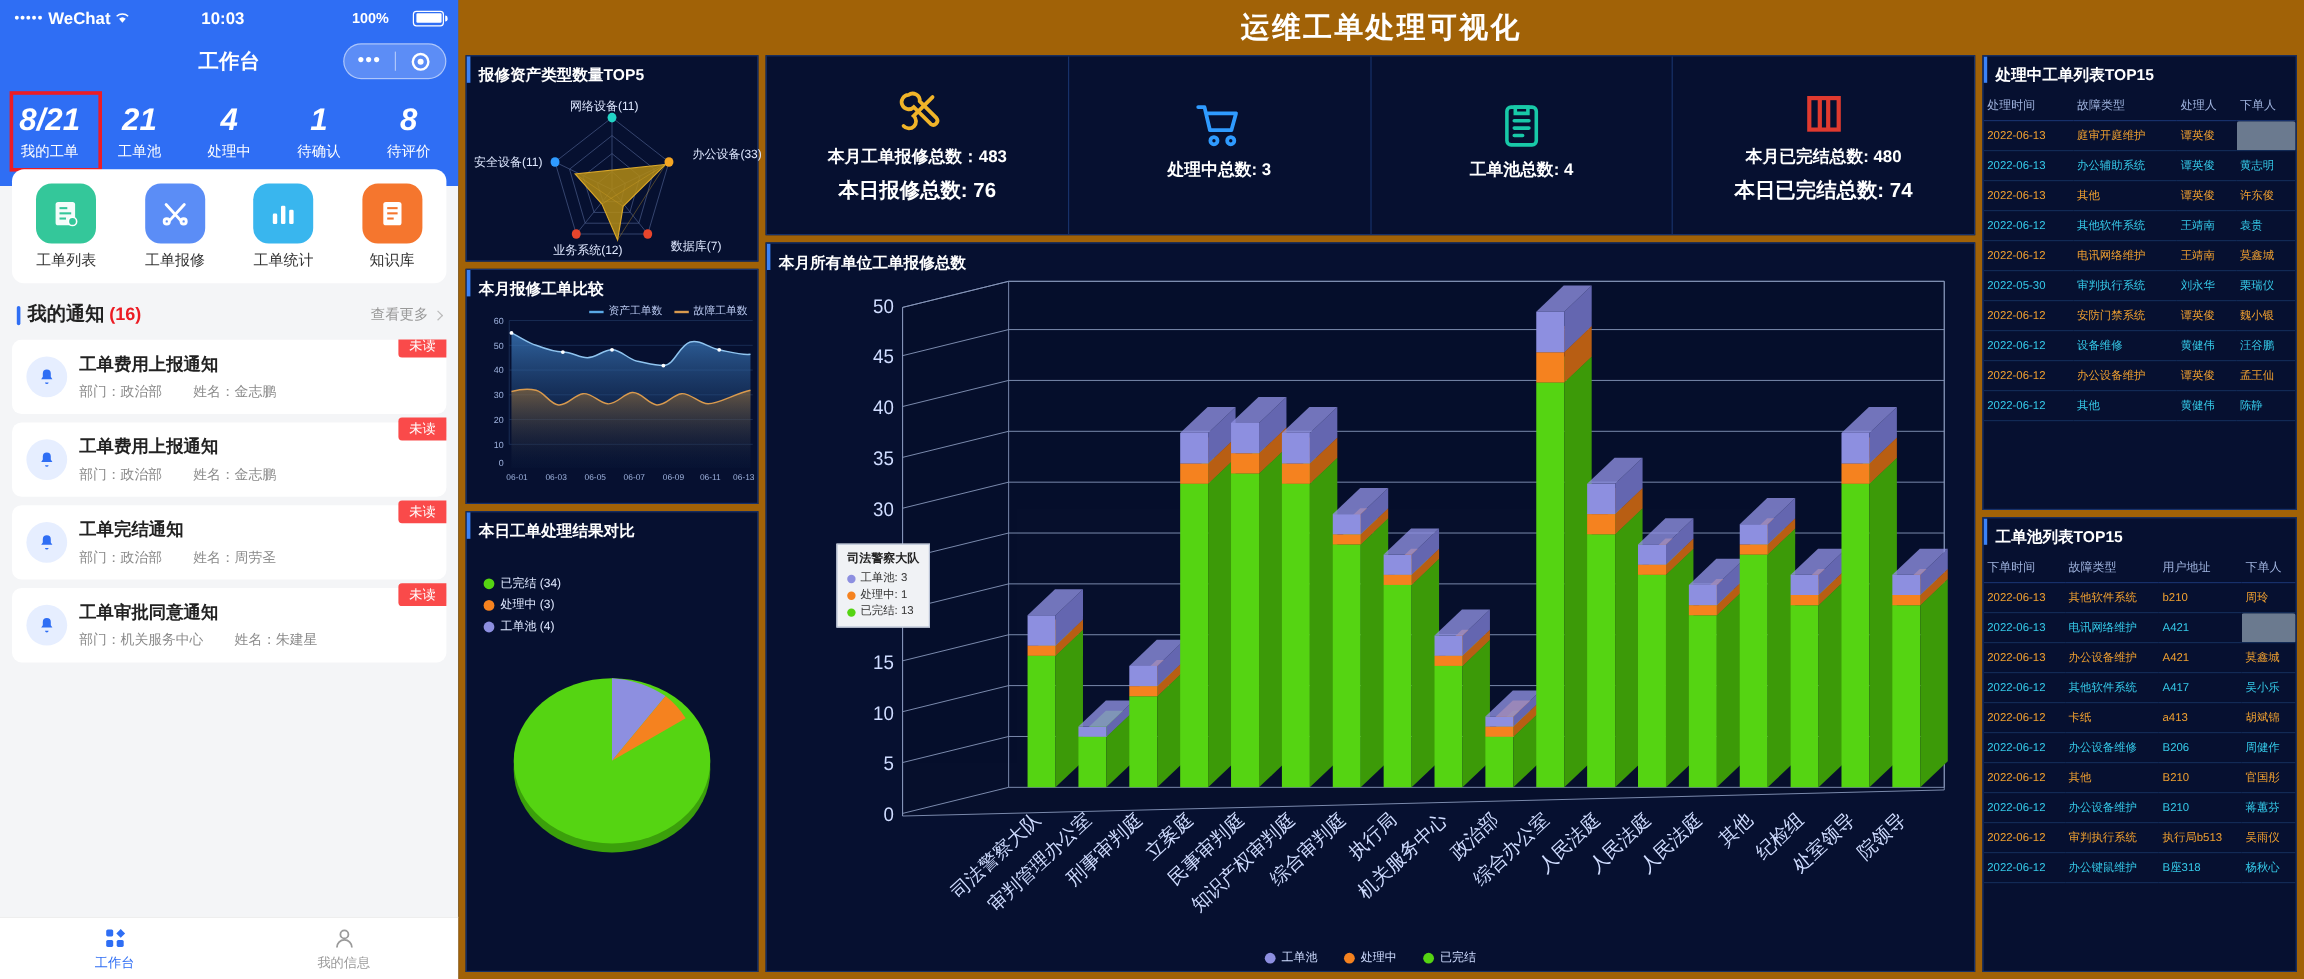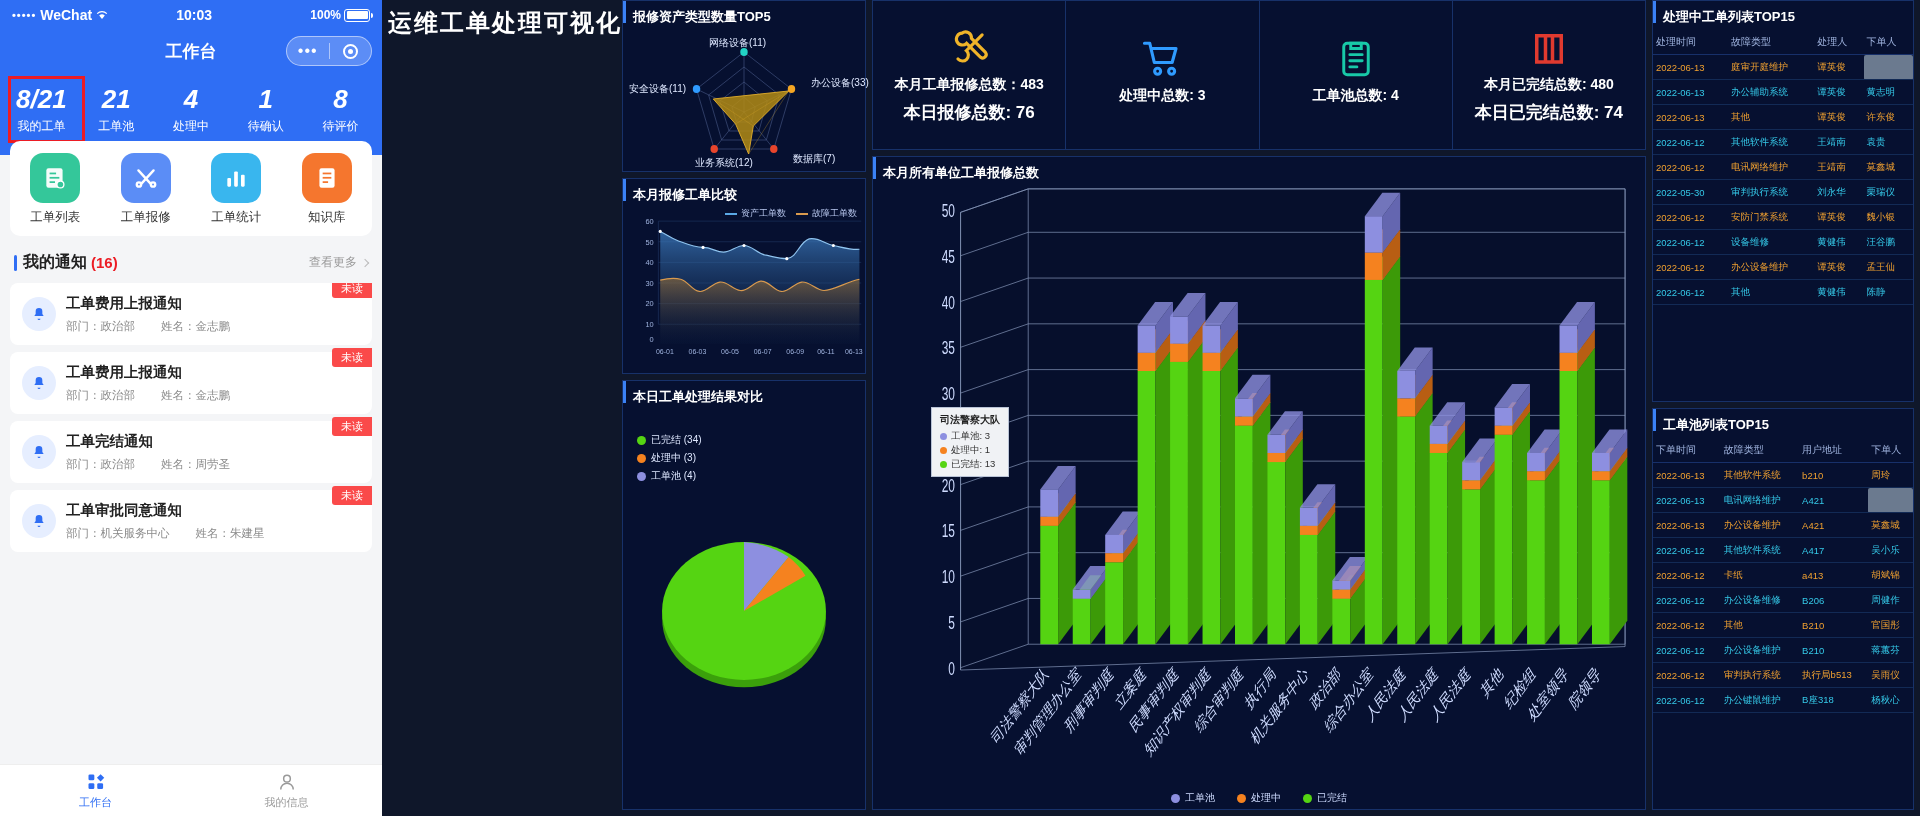--- a/index.html
+++ b/index.html
@@ -10,21 +10,21 @@
     display:flex;
   }
 
   
   .phone { width:382px; height:816px; background:#f4f5f7; position:relative; display:flex; flex-direction:column; }
   .phone-blue { background:#2f6ef4; color:#fff; }
   .statusbar { height:30px; display:flex; align-items:center; padding:0 12px; font-size:14px; font-weight:bold; }
   .sb-left { display:flex; align-items:center; gap:4px; }
   .dots { letter-spacing:1px; font-size:11px; }
   .sb-time { flex:1; text-align:center; margin-left:-30px; }
-  .sb-right { display:flex; align-items:center; gap:3px; font-size:12px; }
+  .sb-right { display:flex; align-items:center; gap:20px; font-size:12px; }
   .battery { width:26px; height:13px; border:1.5px solid #fff; border-radius:3px; position:relative; }
   .battery:after { content:""; position:absolute; right:-4px; top:3.5px; width:2.5px; height:5px; background:#fff; border-radius:0 2px 2px 0; }
   .battery i { display:block; position:absolute; left:1.5px; top:1.5px; bottom:1.5px; right:1.5px; background:#fff; border-radius:1px; }
 
   .navbar { height:42px; display:flex; align-items:center; justify-content:center; position:relative; }
   .navbar .title { font-size:17px; font-weight:bold; }
   .capsule { position:absolute; right:10px; top:6px; width:86px; height:30px; border-radius:15px; background:rgba(255,255,255,.22); border:1px solid rgba(255,255,255,.5); display:flex; align-items:center; }
   .capsule .c-dots { flex:1; text-align:center; font-size:16px; letter-spacing:1px; line-height:10px; }
   .capsule .sep { width:1px; height:16px; background:rgba(255,255,255,.5); }
   .capsule .target { flex:1; display:flex; align-items:center; justify-content:center; }
@@ -57,21 +57,21 @@
   .nrow .body .tt { font-size:14.5px; font-weight:bold; color:#222; }
   .nrow .body .meta { font-size:11.5px; color:#8a8a8a; margin-top:6px; display:flex; gap:26px; }
   .badge { position:absolute; right:0; top:-4px; background:#fa4a4a; color:#fff; font-size:11px; padding:2px 9px; border-radius:3px 0 0 3px; }
 
   .tabbar { height:52px; background:#fff; border-top:1px solid #eee; display:flex; }
   .tb { flex:1; display:flex; flex-direction:column; align-items:center; justify-content:center; gap:3px; font-size:11px; color:#9a9a9a; }
   .tb.on { color:#2f6ef4; }
   .tb svg { width:20px; height:20px; }
 
   
-  .dash { width:1538px; height:816px; background:#0f172a; color:#dfe8ff; position:relative; padding:0 6px 6px; display:flex; flex-direction:row; }
+  .dash { width:1538px; height:816px; background:#a16207; color:#dfe8ff; position:relative; padding:0 6px 6px; display:flex; flex-direction:column; }
   .dash-title { height:46px; display:flex; align-items:center; justify-content:center; font-size:24px; font-weight:bold; color:#fff; letter-spacing:2px; }
   .dash-body { flex:1; display:flex; gap:6px; }
 
   .col-l { width:244px; display:flex; flex-direction:column; gap:6px; }
   .col-m { flex:1; display:flex; flex-direction:column; gap:6px; }
   .col-r { width:262px; display:flex; flex-direction:column; gap:6px; }
 
   .panel { background:#061030; border:1px solid #173169; position:relative; }
   .panel > .ph { font-size:13px; font-weight:bold; color:#fff; padding:7px 10px 4px; }
   .panel.bl:before { content:""; position:absolute; left:0; top:0; width:3px; height:22px; background:#3b82f6; }

